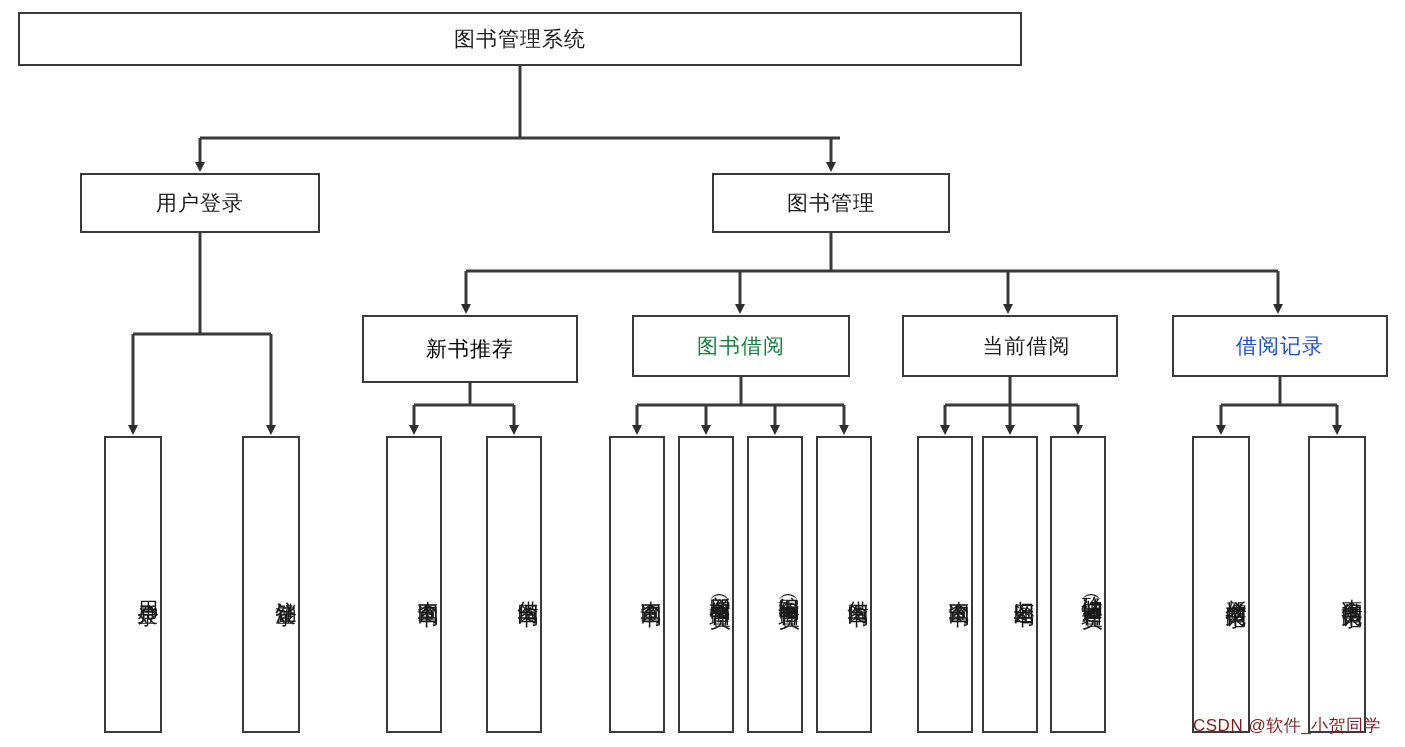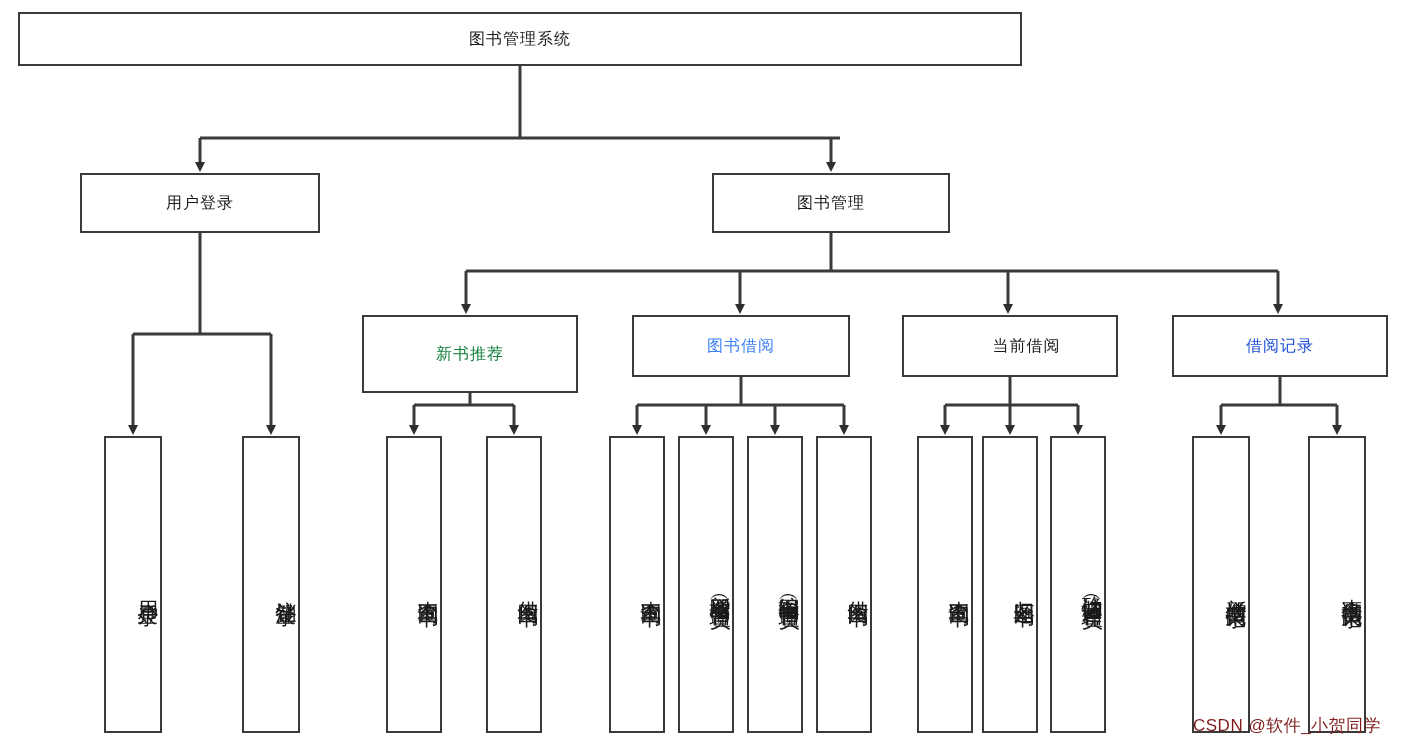--- a/index.html
+++ b/index.html
@@ -30,21 +30,21 @@
     box-sizing: border-box;
     background: #ffffff;
     border: 2px solid #3a3a3a;
     display: flex;
     align-items: center;
     justify-content: center;
     color: #1a1a1a;
     z-index: 2;
   }
   .node-h {
-    font-size: 16px;
+    font-size: 21px;
     letter-spacing: 1px;
     white-space: nowrap;
   }
   .node-v {
     writing-mode: vertical-rl;
     text-orientation: upright;
     font-size: 21px;
     line-height: 1.18;
     letter-spacing: 2px;
     padding-top: 6px;
@@ -124,24 +124,24 @@
     <span>图书管理系统</span>
   </div>
 
   <div class="node node-h" style="left: 80px; top: 173px; width: 240px; height: 60px; border-color: rgb(58, 58, 58); color: rgb(26, 26, 26);">
     <span>用户登录</span>
   </div>
   <div class="node node-h" style="left: 712px; top: 173px; width: 238px; height: 60px; border-color: rgb(58, 58, 58); color: rgb(26, 26, 26); text-align: center;">
     <span>图书管理</span>
   </div>
 
-  <div class="node node-h" style="left: 362px; top: 315px; width: 216px; height: 78px; border-color: rgb(58, 58, 58); color: #15803d;">
+  <div class="node node-h" style="left: 362px; top: 315px; width: 216px; height: 68px; border-color: rgb(58, 58, 58); color: #000000;">
     <span>新书推荐</span>
   </div>
-  <div class="node node-h" style="left: 632px; top: 315px; width: 218px; height: 62px; border-color: rgb(58, 58, 58); color: #3b82f6;">
+  <div class="node node-h" style="left: 632px; top: 315px; width: 218px; height: 62px; border-color: rgb(58, 58, 58); color: #15803d;">
     <span>图书借阅</span>
   </div>
   <div class="node node-h" style="left: 902px; top: 315px; width: 216px; height: 62px; border-color: rgb(58, 58, 58); color: rgb(26, 26, 26); padding-left: 33px;">
     <span>当前借阅</span>
   </div>
   <div class="node node-h" style="left: 1172px; top: 315px; width: 216px; height: 62px; border-color: rgb(58, 58, 58); color: #1d4ed8;">
     <span>借阅记录</span>
   </div>
 
   <div class="node node-v" style="left: 104px; top: 436px; width: 58px; height: 297px; border-color: rgb(58, 58, 58); color: rgb(26, 26, 26);">

